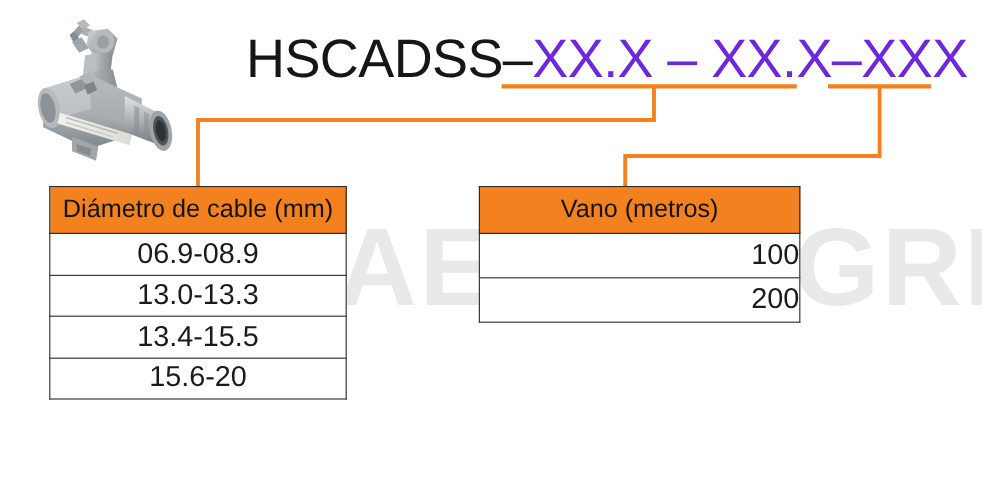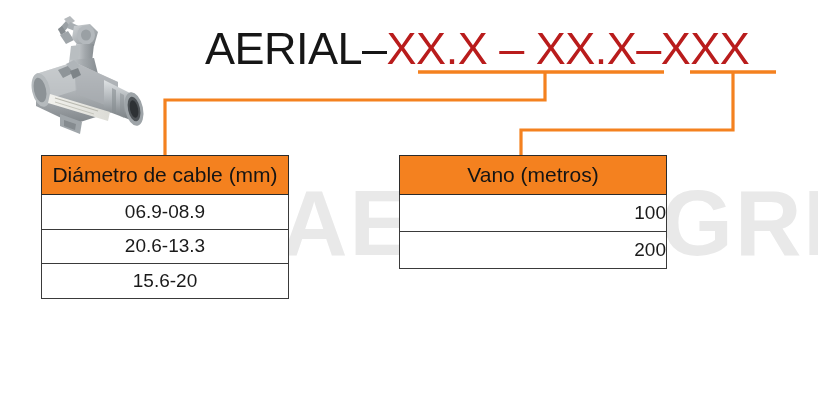--- a/index.html
+++ b/index.html
@@ -81,21 +81,21 @@
     left: 205px;
     top: 22px;
     height: 54px;
     line-height: 54px;
     font-size: 45px;
     letter-spacing: -0.5px;
     white-space: nowrap;
     z-index: 3;
   }
   .code-black { color: #161616; }
-  .code-orange { color: #b91c1c; }
+  .code-orange { color: #6d28d9; }
 
   
   .lines {
     position: absolute;
     left: 0; top: 0;
     width: 818px; height: 400px;
     z-index: 2;
     pointer-events: none;
   }
 
@@ -116,21 +116,21 @@
   }
   .spec-table th {
     background: #f4811f;
     color: #141414;
     font-size: 21px;
     height: 38px;
     border-color: #2b2b2b;
     font-weight: normal;
   }
   .spec-table td {
-    font-size: 19px;
+    font-size: 24px;
     height: 33.5px;
     background: transparent;
   }
 
   #table-cable  { left: 41px; top: 155px; width: 248px; }
   #table-vano   { left: 399px; top: 155px; width: 268px; }
   #table-vano td { height: 36px; text-align: right; }
 </style>
 </head>
 <body>
@@ -207,21 +207,21 @@
       <path d="M36 92 L96 110 L94 119 L34 101 Z" fill="url(#gLabel)"></path>
       <path d="M41 96 L84 109" stroke="#b9b9b0" stroke-width="1.2"></path>
       <path d="M41 100 L80 112" stroke="#c6c6bd" stroke-width="1"></path>
 
       <path d="M46 112 L68 120 L66 132 L46 124 Z" fill="#a0a6aa"></path>
       <path d="M50 118 L62 122 L61 128 L50 124 Z" fill="#858b8f"></path>
     </g>
   </svg>
 
   <div class="code-title">
-    <span class="code-black">AERIAL–</span><span class="code-orange">XX.X</span><span class="code-orange"> – </span><span class="code-orange">XX.X</span><span class="code-orange">–</span><span class="code-orange">XXX</span>
+    <span class="code-black">HSCADSS–</span><span class="code-orange">XX.X</span><span class="code-orange"> – </span><span class="code-orange">XX.X</span><span class="code-orange">–</span><span class="code-orange">XXX</span>
   </div>
 
   <svg class="lines" viewBox="0 0 818 400">
 
     <path d="M418 72 L664 72" stroke="#f4811f" stroke-width="3.4" fill="none"></path>
 
     <path d="M690 72 L776 72" stroke="#f4811f" stroke-width="3.4" fill="none"></path>
 
     <path d="M545 72 L545 100 L165 100 L165 155" stroke="#f4811f" stroke-width="3.2" fill="none" stroke-linecap="butt" stroke-linejoin="miter"></path>
 
@@ -232,21 +232,24 @@
     <thead>
       <tr>
         <th>Diámetro de cable (mm)</th>
       </tr>
     </thead>
     <tbody>
       <tr>
         <td>06.9-08.9</td>
       </tr>
       <tr>
-        <td>20.6-13.3</td>
+        <td>13.0-13.3</td>
+      </tr>
+      <tr>
+        <td>13.4-15.5</td>
       </tr>
       <tr>
         <td>15.6-20</td>
       </tr>
     </tbody>
   </table>
 
   <table class="spec-table" id="table-vano">
     <thead>
       <tr>

